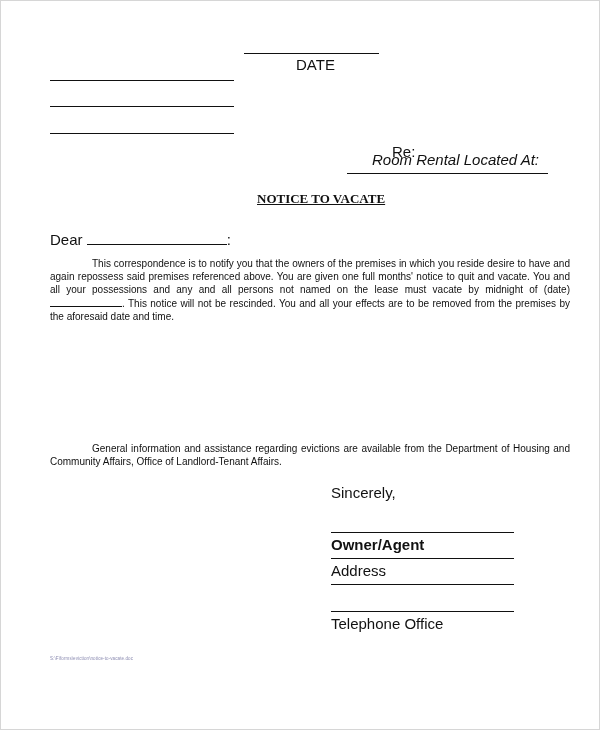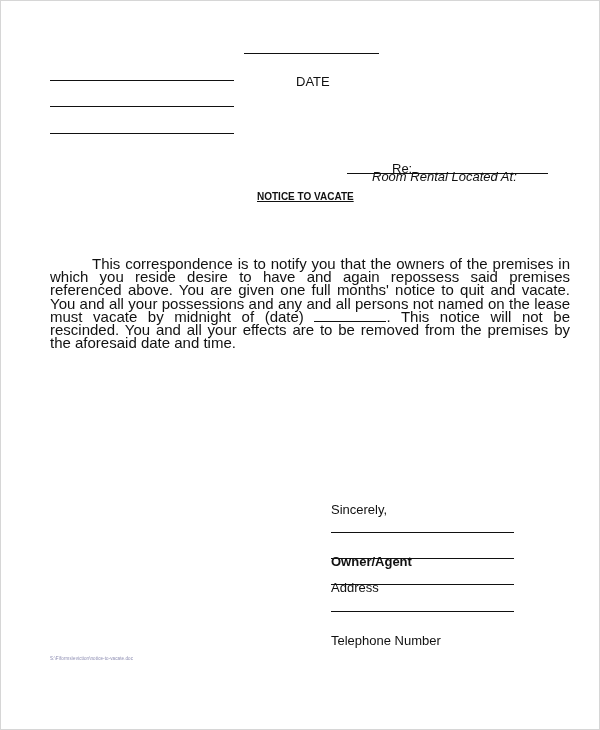--- a/index.html
+++ b/index.html
@@ -2,23 +2,23 @@
 <html><head>
 <meta charset="utf-8">
 <style>
   html, body { margin: 0; padding: 0; background: #fff; }
   body { width: 600px; height: 730px; position: relative; overflow: hidden;
     font-family: "Liberation Sans", sans-serif; color: #111; }
   .page { position: absolute; left: 0; top: 0; width: 598px; height: 728px;
     border: 1px solid #d6d6d6; background: #fff; }
   .abs { position: absolute; }
   .line { position: absolute; border-top: 1px solid #111; height: 0; }
-  .lbl { font-size: 13px; white-space: nowrap; margin-top: 18px; }
-  .title { font-size: 10px; font-weight: bold; text-decoration: underline; }
-  .para { position: absolute; left: 49px; width: 520px; font-size: 15px;
+  .lbl { font-size: 15px; white-space: nowrap; }
+  .title { font-size: 13px; font-weight: bold; text-decoration: underline; font-family: Liberation Serif, serif; }
+  .para { position: absolute; left: 49px; width: 520px; font-size: 10px;
     line-height: 13.2px; text-align: justify; }
   .para .indent { display: inline-block; width: 42px; }
   .blank { display: inline-block; border-bottom: 1px solid #111; height: 9px; vertical-align: baseline; }
   .footer { font-size: 4.5px; color: #8a8ab0; letter-spacing: 0.1px; }
 </style>
 </head>
 <body>
 
 <div class="page">
 
@@ -28,34 +28,41 @@
   <div class="line" style="left:49px; top:79px; width:184px;"></div>
   <div class="line" style="left:49px; top:105px; width:184px;"></div>
   <div class="line" style="left:49px; top:132px; width:184px;"></div>
 
   <div class="abs lbl" style="left:343px; top:142px;padding-left:48px;">Re:</div>
   <div class="abs lbl" style="left:371px; top:150px;font-style:italic;">Room Rental Located At:</div>
   <div class="line" style="left:346px; top:172px; width:201px;"></div>
 
   <div class="abs title" style="left:256px; top:190px;">NOTICE TO VACATE</div>
 
+  <div class="abs lbl" style="left:49px; top:230px;">
+    <span>Dear</span>
+    <span class="blank" style="width:140px;"></span><span>:</span>
+  </div>
 
   <div class="para" style="top:256px;">
     <span class="indent"></span><span>This correspondence is to notify you that the owners of the premises in which you reside desire to have and again repossess said premises referenced above.  You are given one full months' notice to quit and vacate.  You and all your possessions and any and all persons not named on the lease must vacate by midnight of (date)</span>
     <span class="blank" style="width:72px;"></span><span>.  This notice will not be rescinded.  You and all your effects are to be removed from the premises by the aforesaid date and time.</span>
   </div>
 
+  <div class="para" style="top:441px;">
+    <span class="indent"></span><span>General information and assistance regarding evictions are available from the Department of Housing and Community Affairs, Office of Landlord-Tenant Affairs.</span>
+  </div>
 
   <div class="abs lbl" style="left:330px; top:483px;text-align:right;">Sincerely,</div>
 
   <div class="line" style="left:330px; top:531px; width:183px;"></div>
   <div class="abs lbl" style="left:330px; top:535px;font-weight:bold;">Owner/Agent</div>
 
   <div class="line" style="left:330px; top:557px; width:183px;"></div>
   <div class="abs lbl" style="left:330px; top:561px;">Address</div>
 
   <div class="line" style="left:330px; top:583px; width:183px;"></div>
 
   <div class="line" style="left:330px; top:610px; width:183px;"></div>
-  <div class="abs lbl" style="left:330px; top:614px;">Telephone Number</div>
+  <div class="abs lbl" style="left:330px; top:614px;">Telephone Office</div>
 
   <div class="abs footer" style="left:49px; top:655px;">S:\F\forms\eviction\notice-to-vacate.doc</div>
 </div>
 
 </body></html>

